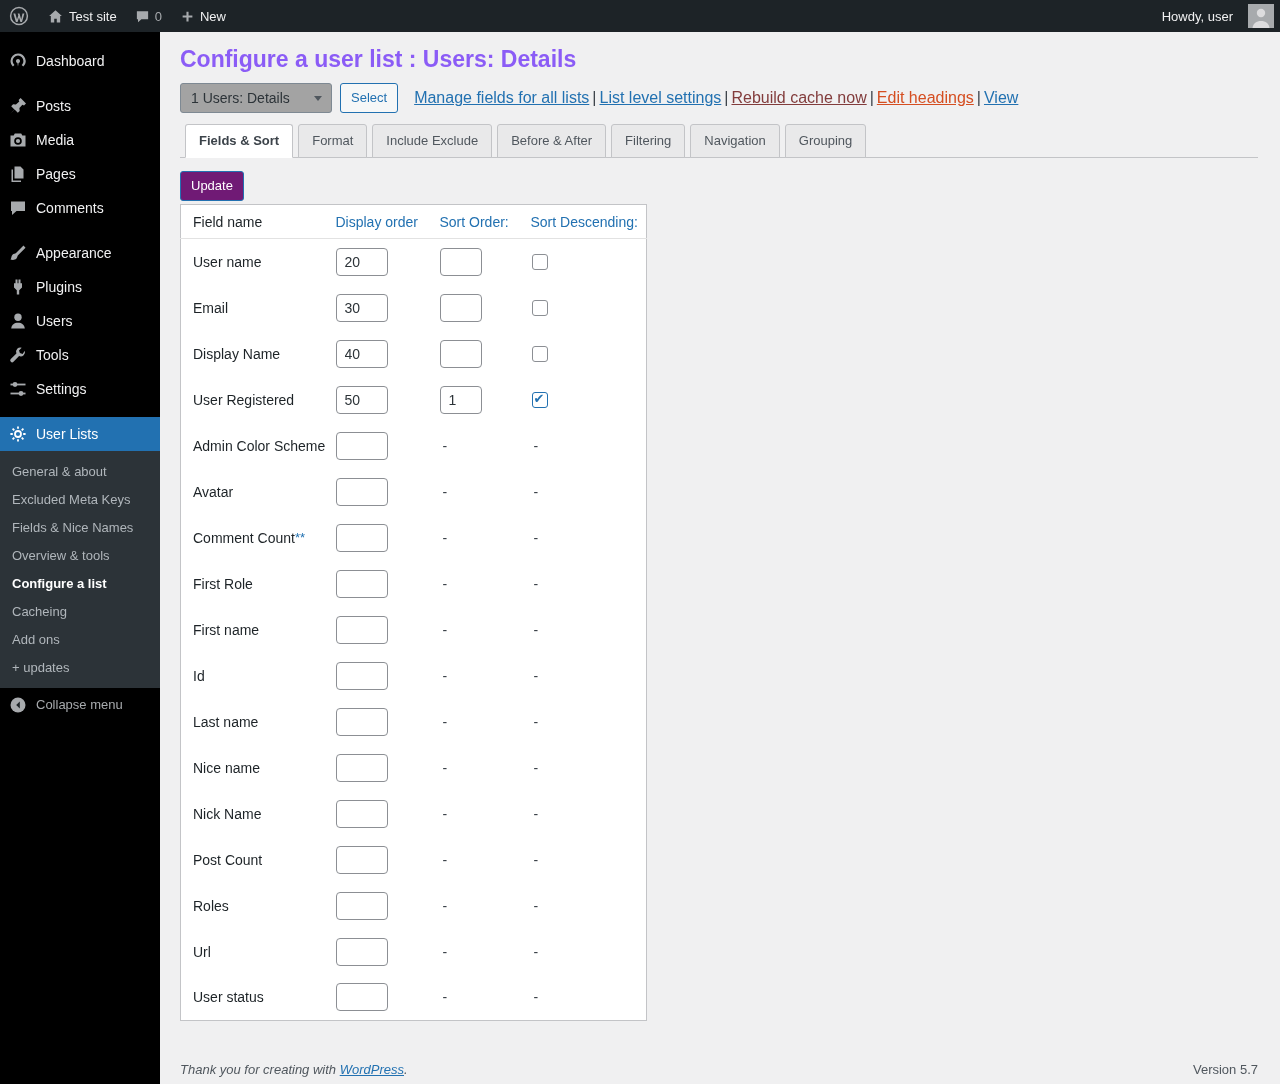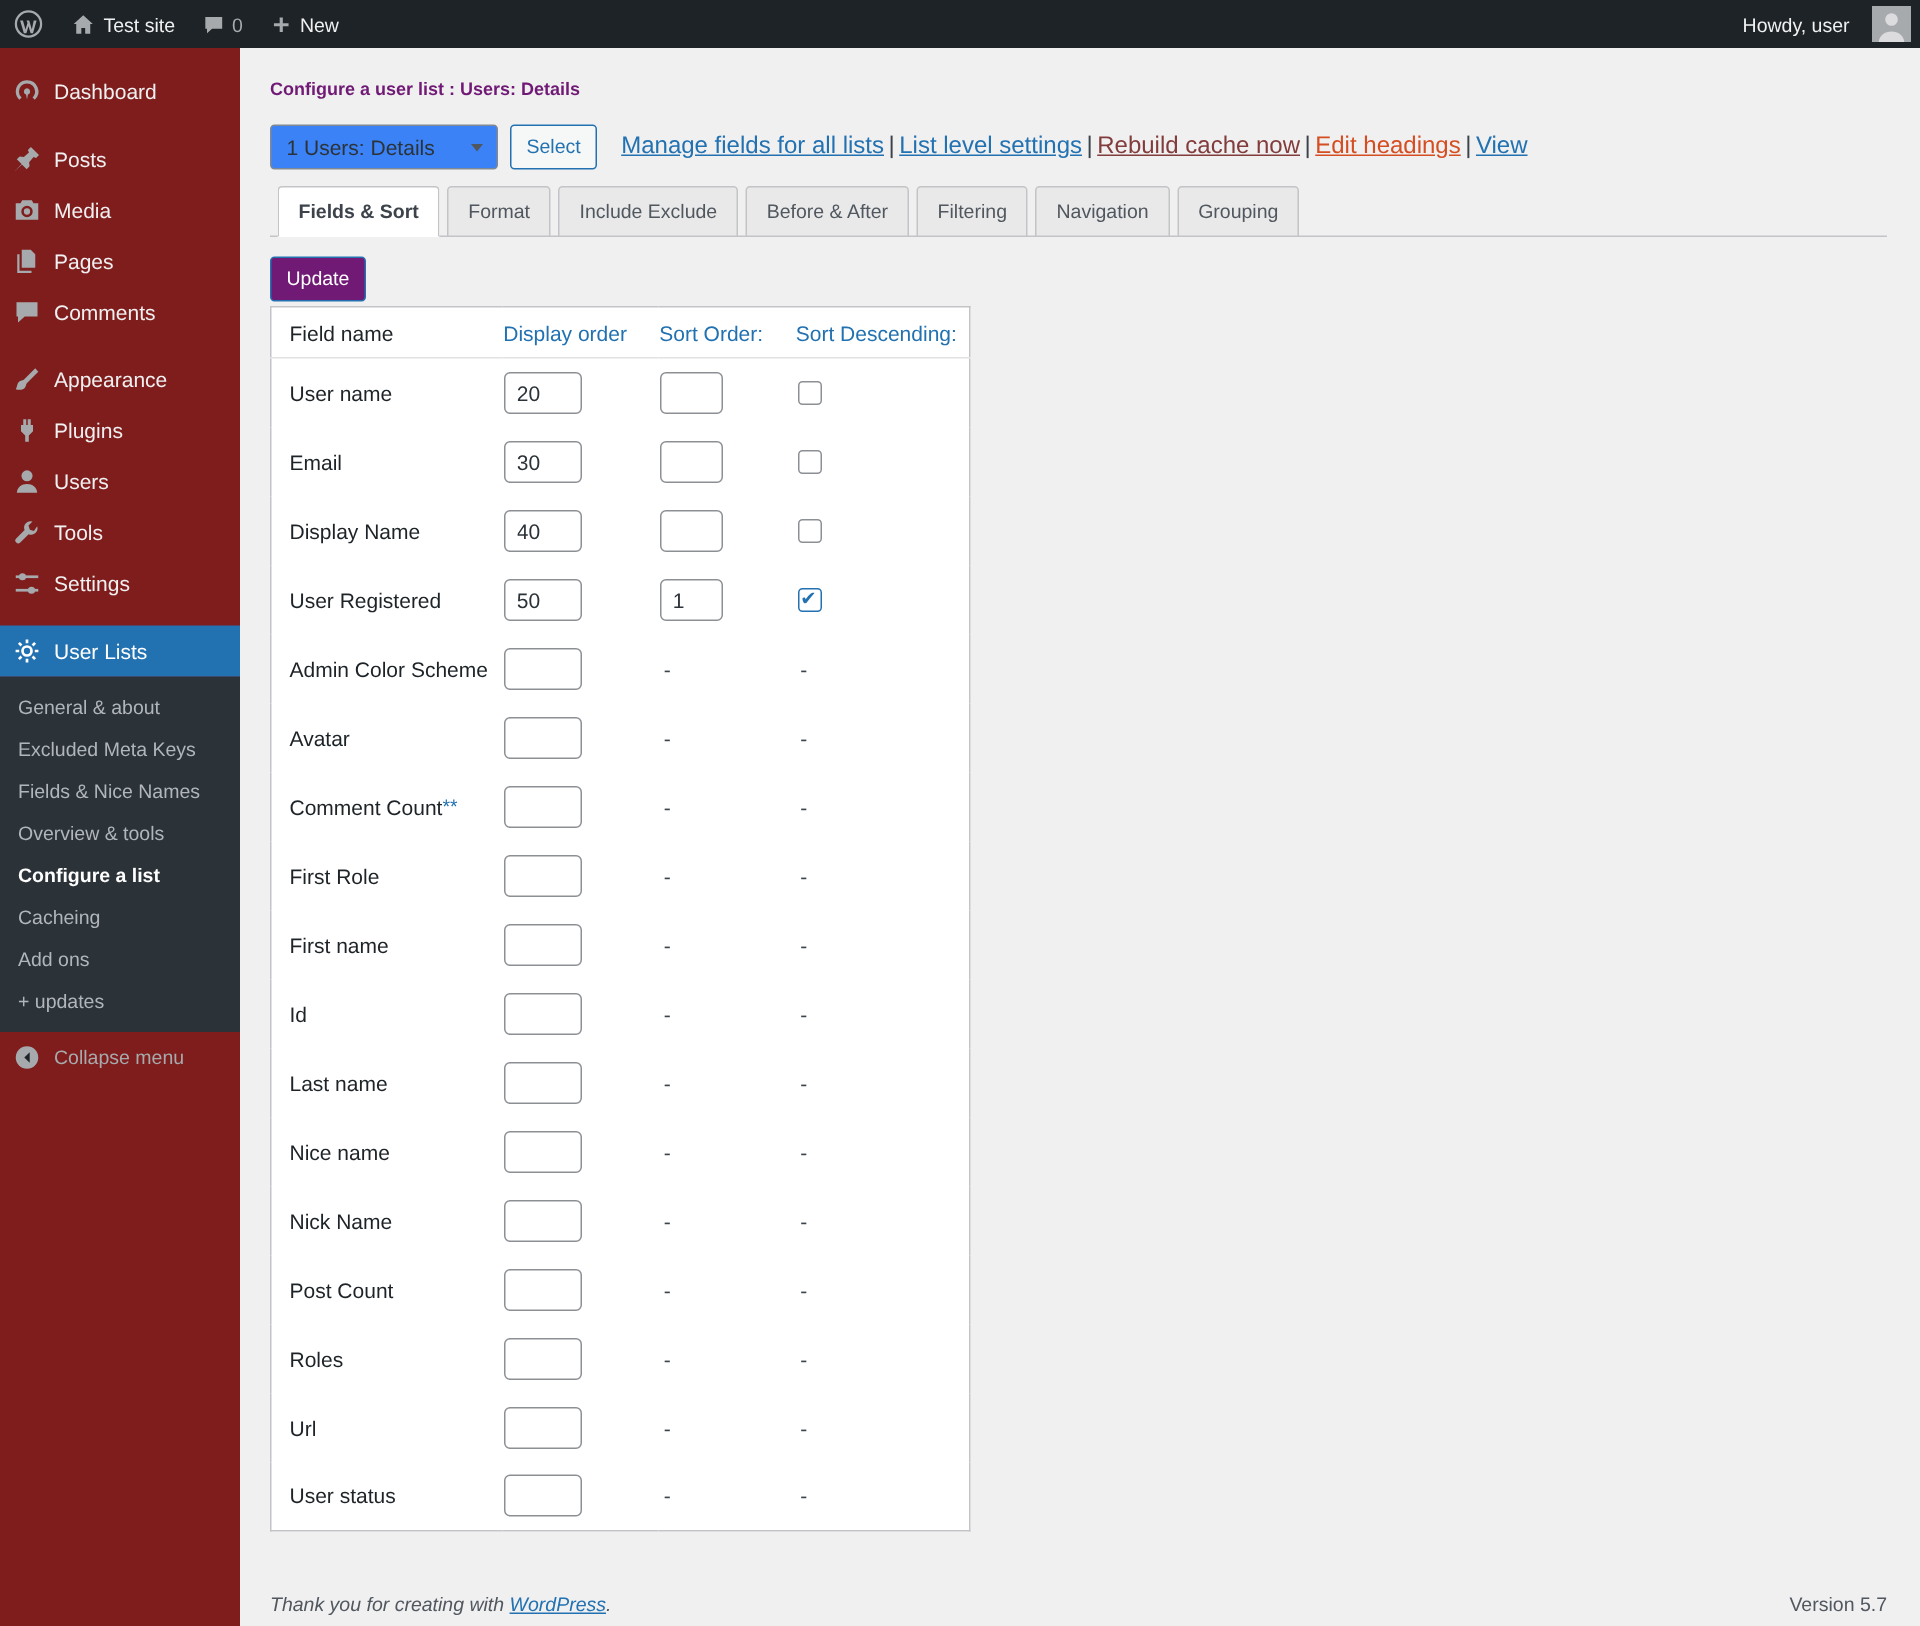--- a/index.html
+++ b/index.html
@@ -18,21 +18,21 @@
   }
   .ab-left, .ab-right { display:flex; align-items:stretch; }
   .ab-item { display:flex; align-items:center; gap:5px; padding:0 9px; cursor:pointer; }
   .ab-icon { display:inline-flex; align-items:center; justify-content:center; color:#a7aaad; }
   .ab-right { padding-right:6px; }
   .avatar-wrap { display:flex; align-items:center; padding:0 0 0 6px; cursor:pointer; }
 
   
   .sidebar {
     position:absolute; top:32px; left:0; bottom:0; width:168px;
-    background:#7f1d1d; font-size:14px;
+    background:#000000; font-size:14px;
   }
   .sidebar-menu { padding-top:12px; }
   .menu-item {
     position:relative; display:flex; align-items:center; gap:8px;
     padding:7px 8px; color:#f0f0f1; cursor:pointer; line-height:20px;
   }
   .menu-item .mi-icon {
     width:20px; height:20px; flex:none; color:#a7aaad;
     display:inline-flex; align-items:center; justify-content:center;
   }
@@ -50,26 +50,26 @@
     display:flex; align-items:center; gap:8px; padding:7px 8px;
     color:#a7aaad; font-size:13px; line-height:20px; cursor:pointer;
   }
   .collapse-btn .mi-icon { width:20px; height:20px; display:inline-flex; align-items:center; justify-content:center; color:#a7aaad; }
 
   
   .content {
     position:absolute; top:32px; left:160px; right:0; bottom:0;
     background:#f0f0f1; padding:16px 22px 0 20px; font-size:13px;
   }
-  .page-title { font-size:12px; font-weight:bold; margin:0 0 12px; color:#701a75; line-height:23px; }
+  .page-title { font-size:23px; font-weight:bold; margin:0 0 12px; color:#8b5cf6; line-height:23px; }
 
   .controls-row { display:flex; align-items:center; }
   .select-box {
     display:inline-flex; align-items:center; justify-content:space-between;
-    width:152px; height:30px; background:#3b82f6; border:1px solid #7e8993;
+    width:152px; height:30px; background:#a3a3a3; border:1px solid #7e8993;
     border-radius:3px; padding:0 9px 0 10px; font-size:14px; color:#2c3338; cursor:pointer;
   }
   .chev { width:0; height:0; border-left:4px solid transparent; border-right:4px solid transparent; border-top:5px solid #50575e; }
   .btn {
     display:inline-block; height:30px; line-height:28px; padding:0 10px;
     border-radius:3px; font-size:13px; cursor:pointer; white-space:nowrap;
   }
   .btn-secondary { background:#f6f7f7; border:1px solid #2271b1; color:#2271b1; margin-left:8px; }
   .btn-primary  { background:#701a75; border:1px solid #2271b1; color:#fff; }
   .links { margin-left:16px; font-size:16px; color:#3c434a; }

